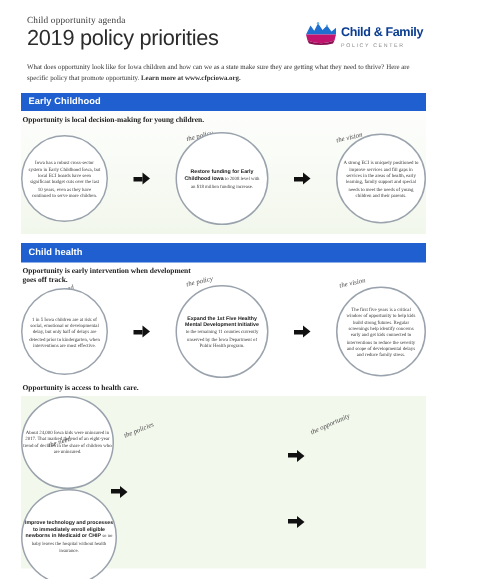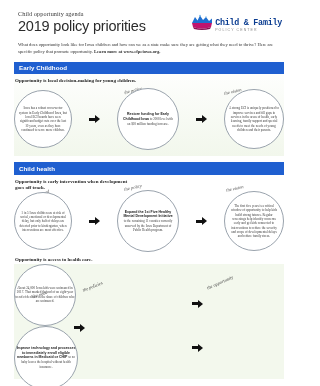--- a/index.html
+++ b/index.html
@@ -14,21 +14,21 @@
 
   
   .header{display:flex;justify-content:space-between;align-items:flex-start;padding-top:11px;}
   .title-wrap{padding-left:4px;}
   .kicker{font-family:"Liberation Serif",serif;font-size:6.2px;color:#3a3a3a;letter-spacing:.1px;line-height:1;}
   .maintitle{font-size:14.5px;color:#2b2b2b;font-weight:400;line-height:1.08;margin-top:2px;letter-spacing:-.2px;}
 
   .logo{display:flex;align-items:center;gap:2px;padding-right:2px;padding-top:1px;}
   .logo-mark{position:relative;width:22px;height:16px;flex:none;}
   .logo-text{line-height:1;}
-  .logo-name{font-size:8.4px;color:#0b3d91;font-weight:600;letter-spacing:-.25px;white-space:nowrap;font-family:Liberation Mono, monospace;}
+  .logo-name{font-size:8.4px;color:#0b3d91;font-weight:600;letter-spacing:-.25px;white-space:nowrap;}
   .logo-sub{font-size:3.5px;color:#8a8a8a;letter-spacing:1.1px;margin-top:1px;}
 
   
   .intro{font-family:"Liberation Serif",serif;font-size:4.6px;line-height:1.52;color:#333;margin-top:7px;padding-left:4px;padding-right:4px;}
   .intro b{font-weight:700;}
 
   
   .banner{background:#1f5fd0;color:#fff;font-size:6.2px;font-weight:700;padding:2.6px 5px;margin-top:6px;letter-spacing:.05px;}
   .subhead{font-family:"Liberation Serif",serif;font-weight:700;font-size:5px;color:#222;margin-top:4px;padding-left:1px;line-height:1.28;}
 

